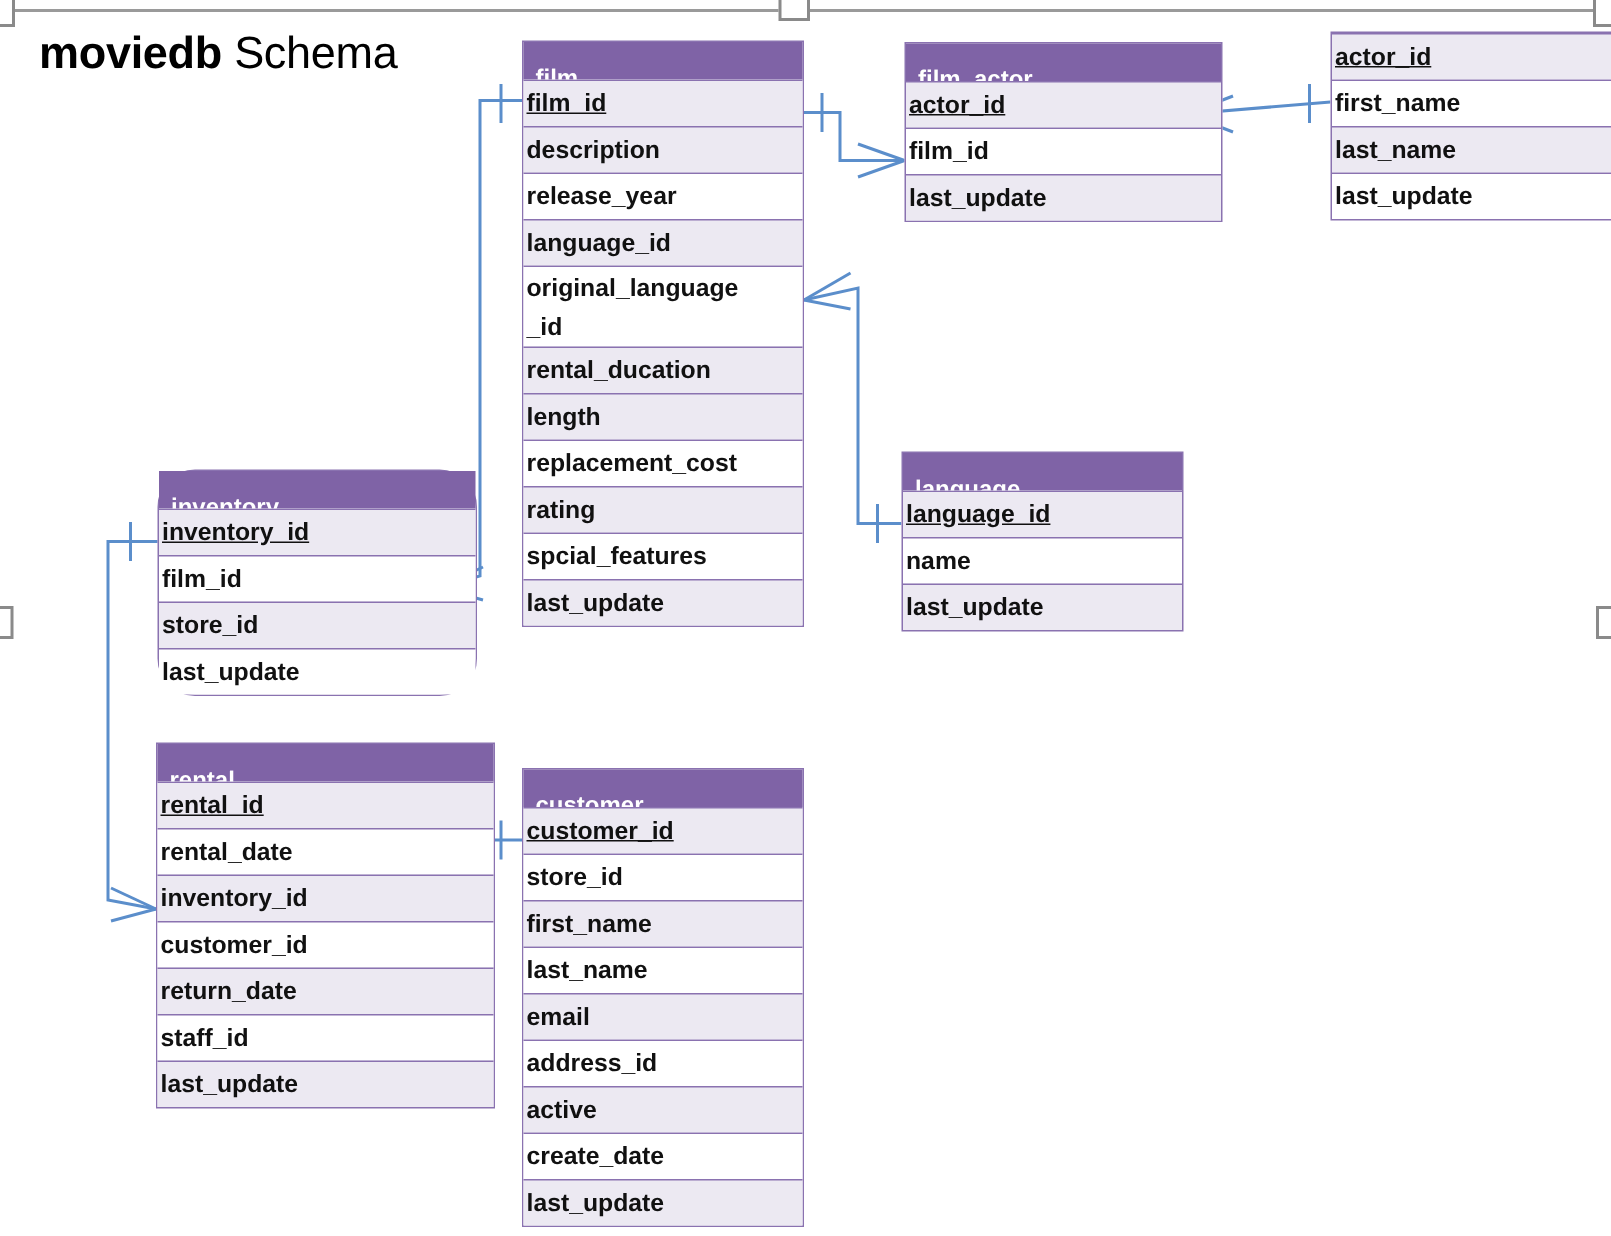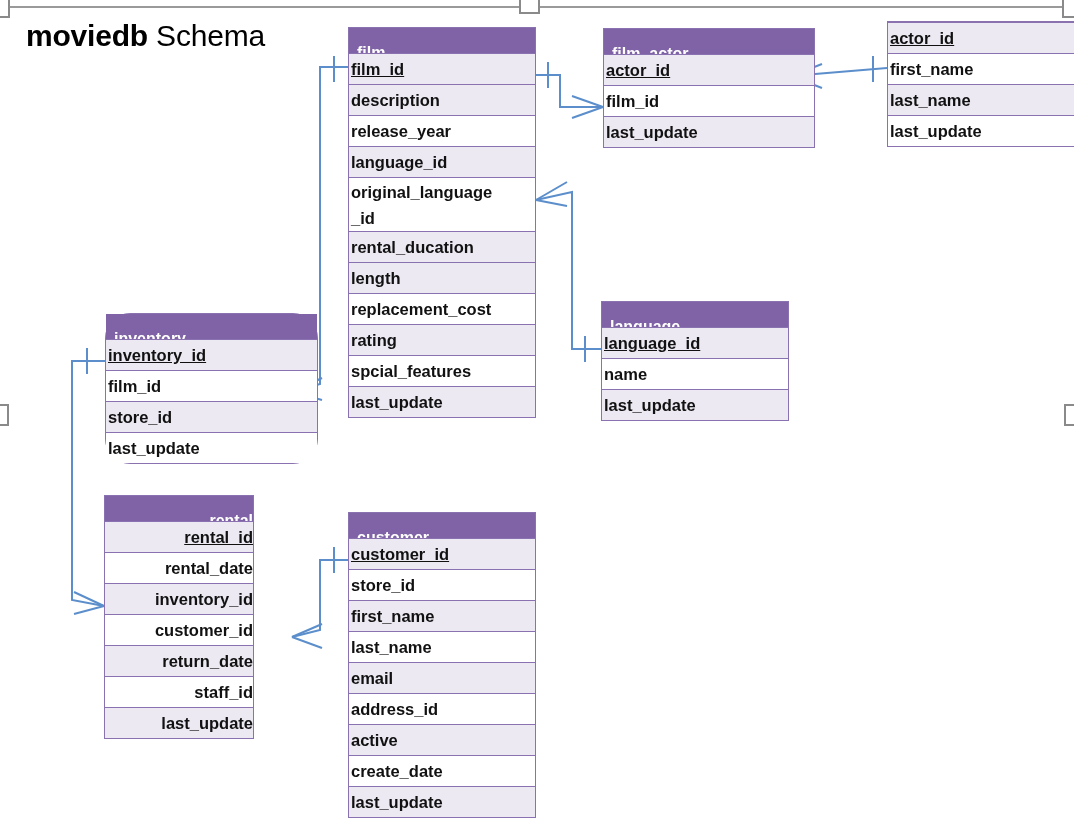--- a/index.html
+++ b/index.html
@@ -206,21 +206,21 @@
         <div class="field plain"><span>name</span></div>
         <div class="field alt"><span>last_update</span></div>
       </div>
       <div class="entity" style="left: 105px; top: 313px; width: 213px; border-radius: 25px;">
         <div class="entity-header">inventory</div>
         <div class="field alt pk"><span>inventory_id</span></div>
         <div class="field plain"><span>film_id</span></div>
         <div class="field alt"><span>store_id</span></div>
         <div class="field plain"><span>last_update</span></div>
       </div>
-      <div class="entity" style="left: 104px; top: 495px; width: 150px; text-align: right;">
+      <div class="entity" style="left: 104px; top: 495px; width: 226px;">
         <div class="entity-header">rental</div>
         <div class="field alt pk"><span>rental_id</span></div>
         <div class="field plain"><span>rental_date</span></div>
         <div class="field alt"><span>inventory_id</span></div>
         <div class="field plain"><span>customer_id</span></div>
         <div class="field alt"><span>return_date</span></div>
         <div class="field plain"><span>staff_id</span></div>
         <div class="field alt"><span>last_update</span></div>
       </div>
       <div class="entity" style="left: 348px; top: 512px; width: 188px;">

